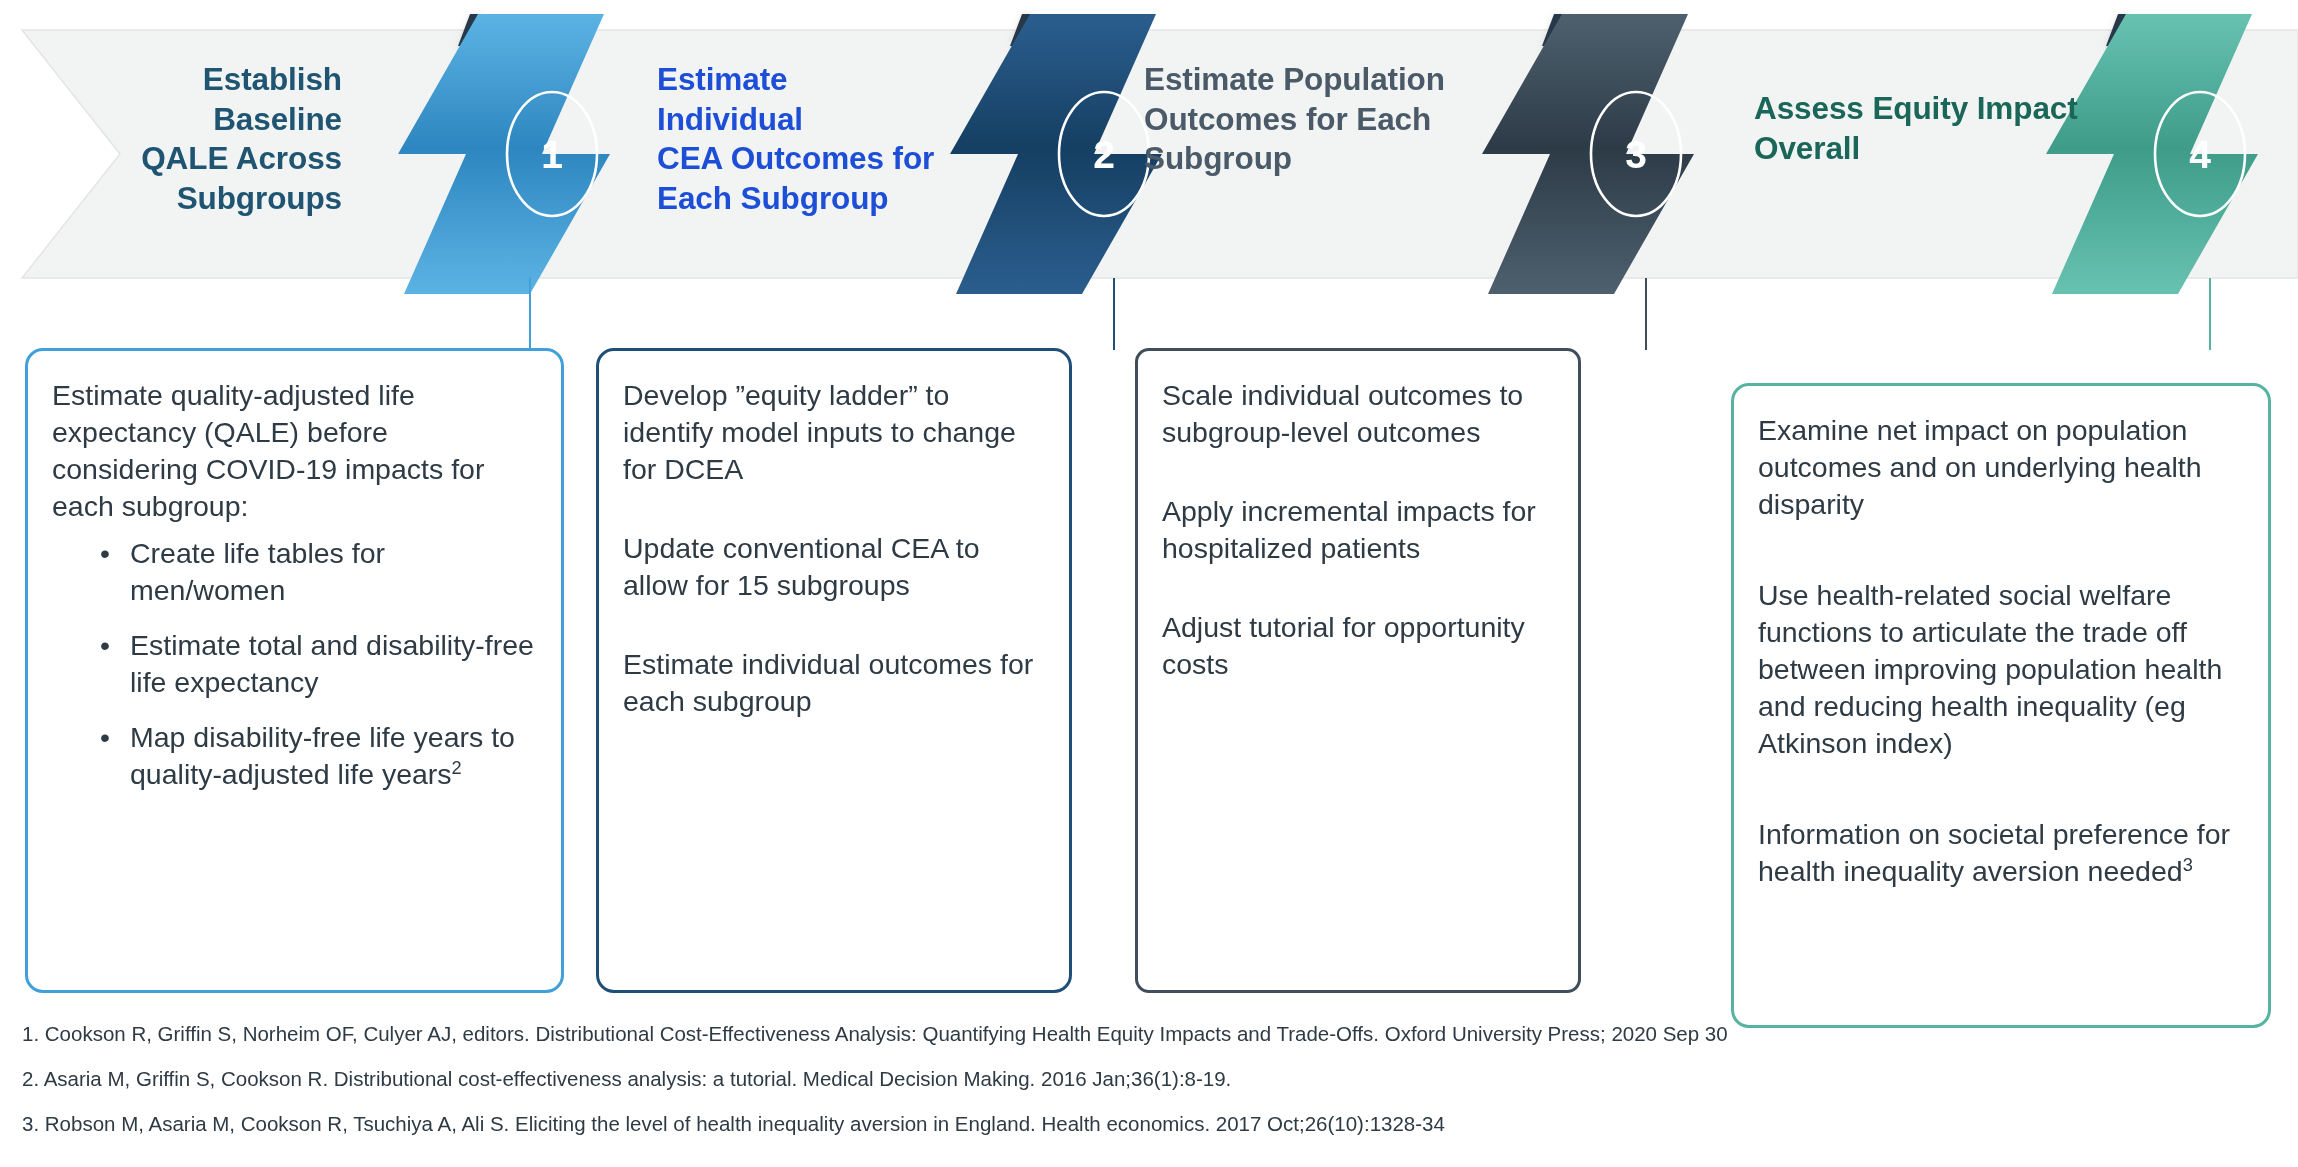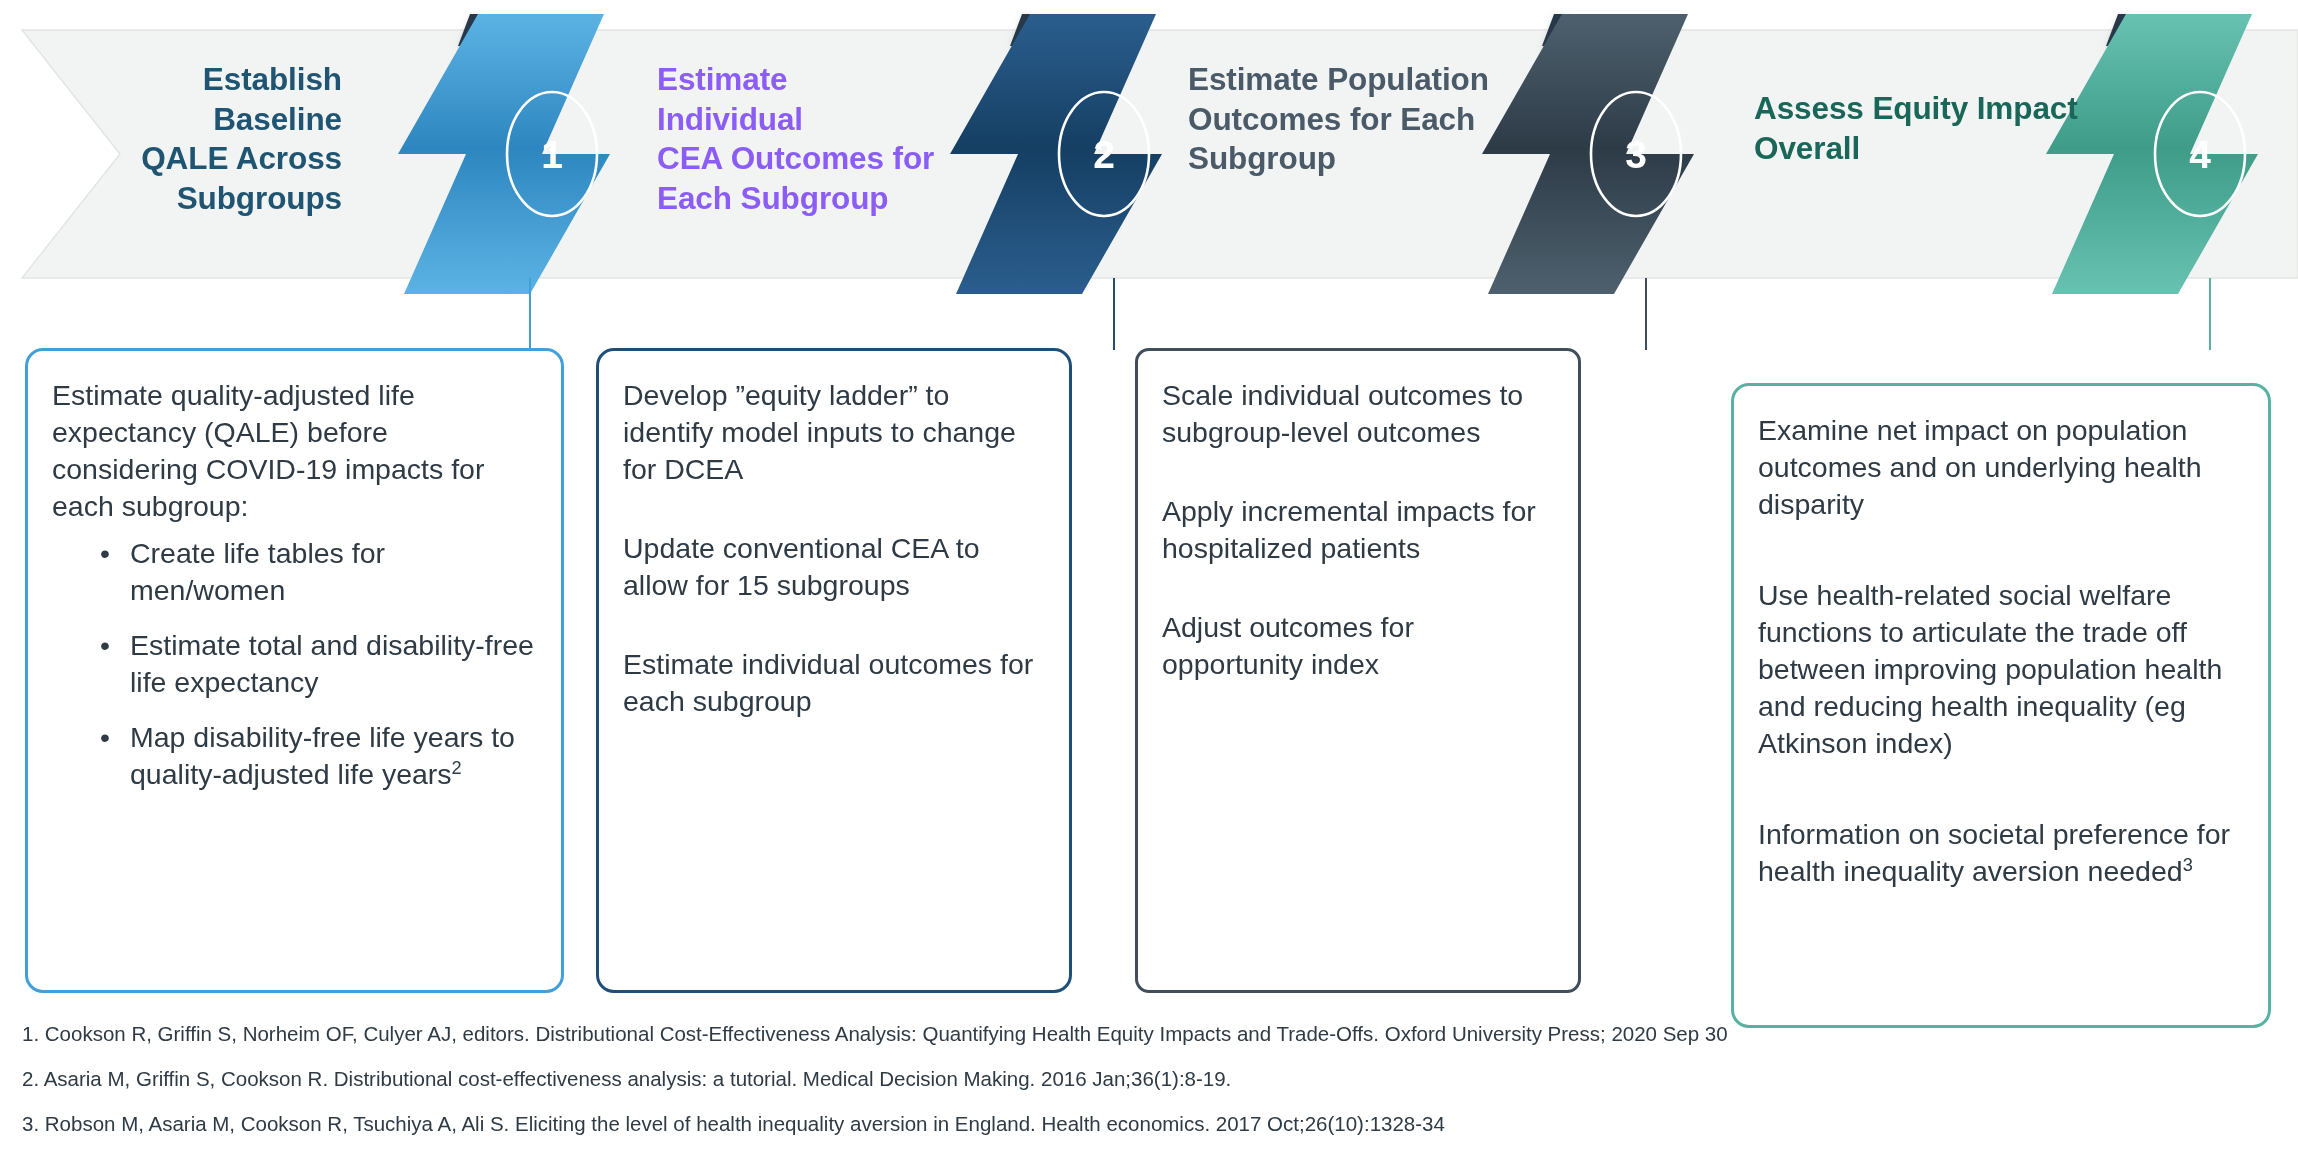--- a/index.html
+++ b/index.html
@@ -31,22 +31,22 @@
 
   .step-heading {
     position: absolute;
     font-weight: bold;
     font-size: 31.5px;
     line-height: 1.26;
     letter-spacing: -0.1px;
     white-space: pre-line;
   }
   #step-heading-0 { left: 72px;   top: 60px;  width: 270px; color: #1F5572; text-align: right; }
-  #step-heading-1 { left: 657px;  top: 60px;  width: 280px; color: #8b5cf6; }
-  #step-heading-2 { left: 1188px; top: 60px;  width: 380px; color: #4A5A68; }
+  #step-heading-1 { left: 657px;  top: 60px;  width: 280px; color: #1d4ed8; }
+  #step-heading-2 { left: 1144px; top: 60px;  width: 380px; color: #4A5A68; }
   #step-heading-3 { left: 1754px; top: 89px;  width: 400px; color: #1A6659; }
 
   
   .connector {
     position: absolute;
     width: 2px;
     top: 278px;
     height: 72px;
   }
   #connector-0 { left: 529px;  background: #41A0DA; }
@@ -211,21 +211,21 @@
 
 <div class="content-box" id="content-box-1">
   <p class="box-para">Develop ”equity ladder” to identify model inputs to change for DCEA</p>
   <p class="box-para">Update conventional CEA to allow for 15 subgroups</p>
   <p class="box-para">Estimate individual outcomes for each subgroup</p>
 </div>
 
 <div class="content-box" id="content-box-2">
   <p class="box-para">Scale individual outcomes to subgroup-level outcomes</p>
   <p class="box-para">Apply incremental impacts for hospitalized patients</p>
-  <p class="box-para">Adjust outcomes for opportunity index</p>
+  <p class="box-para">Adjust tutorial for opportunity costs</p>
 </div>
 
 <div class="content-box" id="content-box-3">
   <p class="box-para">Examine net impact on population outcomes and on underlying health disparity</p>
   <p class="box-para">Use health-related social welfare functions to articulate the trade off between improving population health and reducing health inequality (eg Atkinson index)</p>
   <p class="box-para" id="box-3-para-3">Information on societal preference for health inequality aversion needed<sup>3</sup></p>
 </div>
 
 <div id="footnotes">
   <div class="footnote">1. Cookson R, Griffin S, Norheim OF, Culyer AJ, editors. Distributional Cost-Effectiveness Analysis: Quantifying Health Equity Impacts and Trade-Offs. Oxford University Press; 2020 Sep 30</div>

